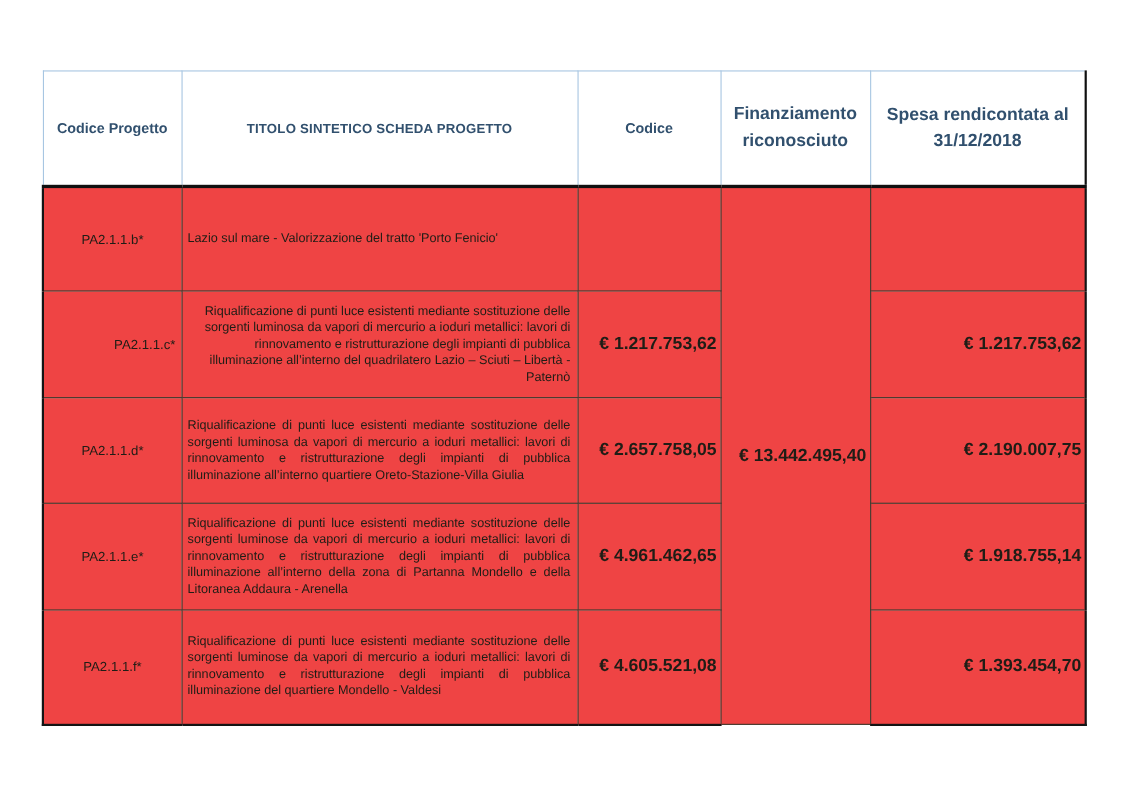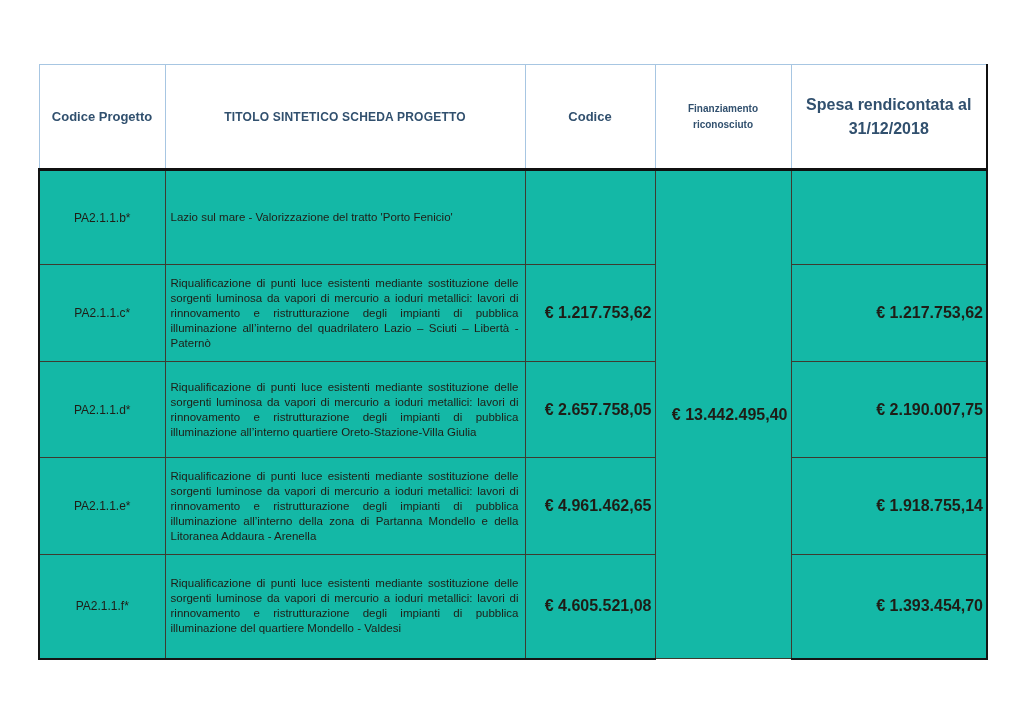--- a/index.html
+++ b/index.html
@@ -30,36 +30,36 @@
     color: #31506e;
     font-weight: bold;
     text-align: center;
     vertical-align: middle;
     height: 105px;
     padding: 2px 6px;
   }
   th.h-codice  { font-size: 13px; }
   th.h-titolo  { font-size: 12px; letter-spacing: 0.2px; }
   th.h-importo { font-size: 13px; }
-  th.h-fin     { font-size: 10px; line-height: 1.55; }
+  th.h-fin     { font-size: 16px; line-height: 1.55; }
   th.h-spesa   { font-size: 16px; line-height: 1.5; border-right: 2px solid #101010; }
   
   tbody td {
-    background: #14b8a6;
+    background: #ef4444;
     border: 1.5px solid #3e3b2f;
     vertical-align: middle;
     color: #1f1d16;
     font-size: 11.5px;
     padding: 4px 5px;
   }
   td.col-first { border-left: 2px solid #141414; }
   td.col-last  { border-right: 2px solid #141414; }
   tr.row-last td { border-bottom: 2px solid #141414; }
   tr.row-b td { height: 95px; }
-  tr.row-c td { height: 97px; }
+  tr.row-c td { height: 97px; text-align: right; }
   tr.row-d td { height: 96px; }
   tr.row-e td { height: 97px; }
   tr.row-f td { height: 104px; }
   td.cell-code {
     text-align: center;
     font-size: 12px;
   }
   td.cell-title {
     text-align: justify;
     line-height: 15px;

